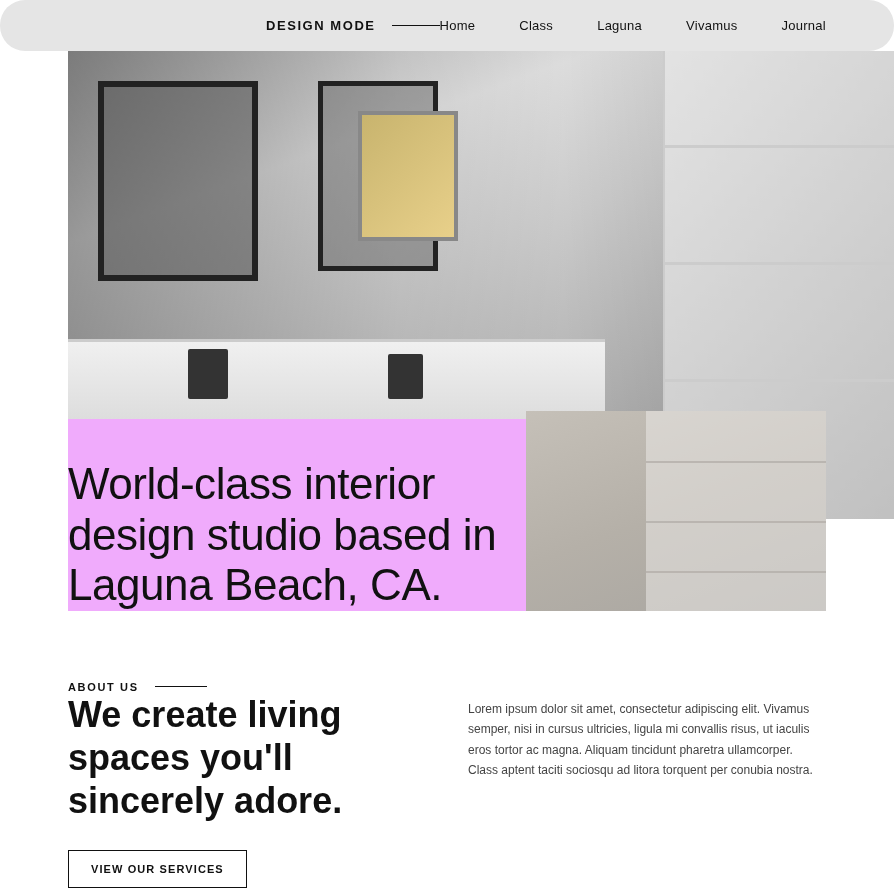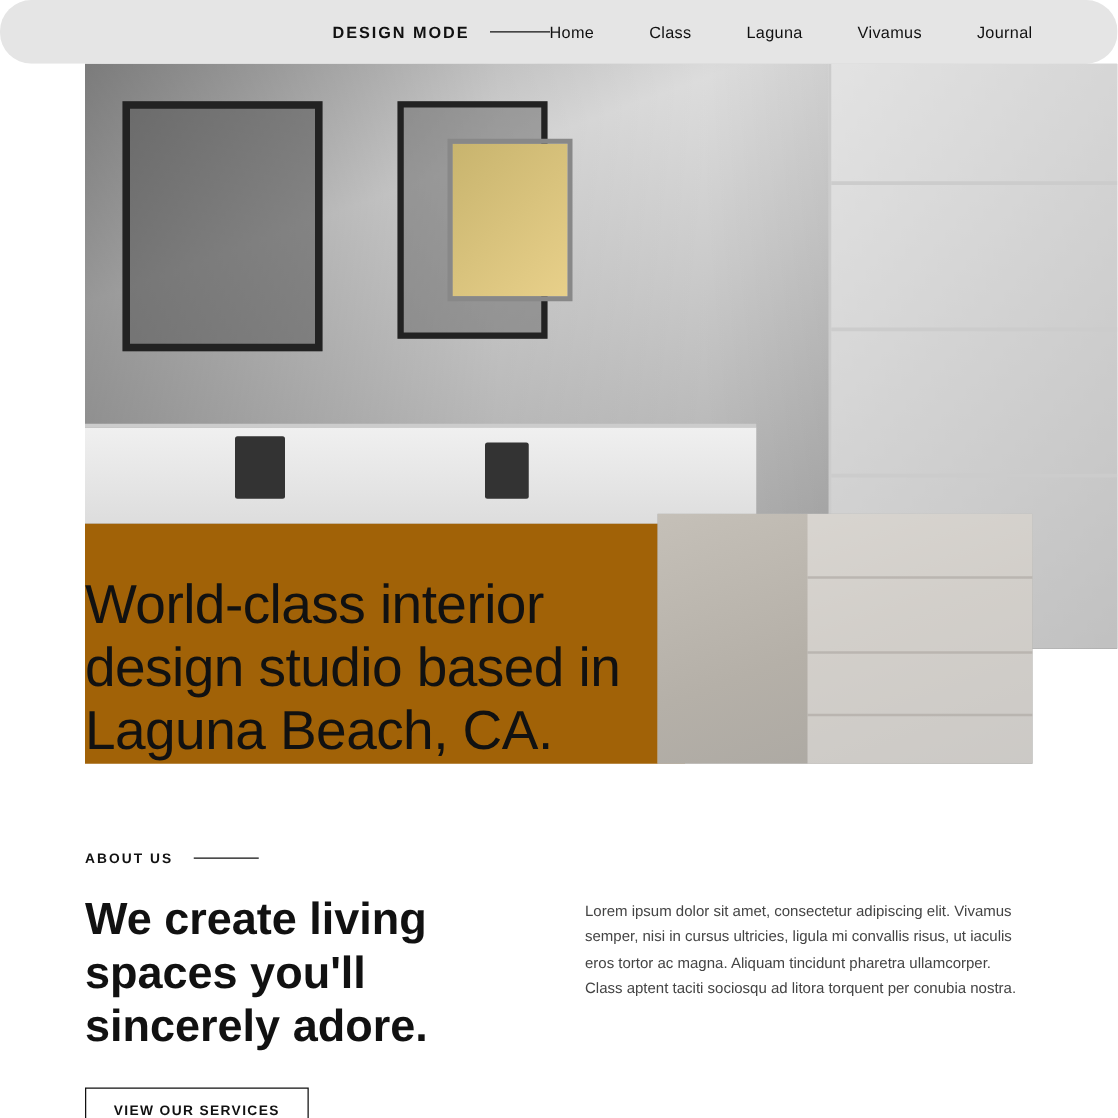--- a/index.html
+++ b/index.html
@@ -173,21 +173,21 @@
     .hero-content {
       position: relative;
       margin-top: -100px;
       padding: 0 68px 0 68px;
       display: flex;
       align-items: flex-end;
       gap: 0;
     }
 
     .hero-headline {
-      background: #a16207;
+      background: #f0abfc;
       padding: 40px 40px 0 0;
       max-width: 480px;
       flex-shrink: 0;
     }
 
     .hero-headline h1 {
       font-size: 44px;
       font-weight: 300;
       line-height: 1.15;
       color: #111;
@@ -196,21 +196,20 @@
 
     
     .about-section {
       padding: 70px 68px 50px 68px;
     }
 
     .about-label {
       display: flex;
       align-items: center;
       gap: 16px;
-      margin-bottom: 20px;
     }
 
     .about-label-text {
       font-size: 11px;
       font-weight: 700;
       letter-spacing: 0.15em;
       color: #111;
     }
 
     .about-label-line {

